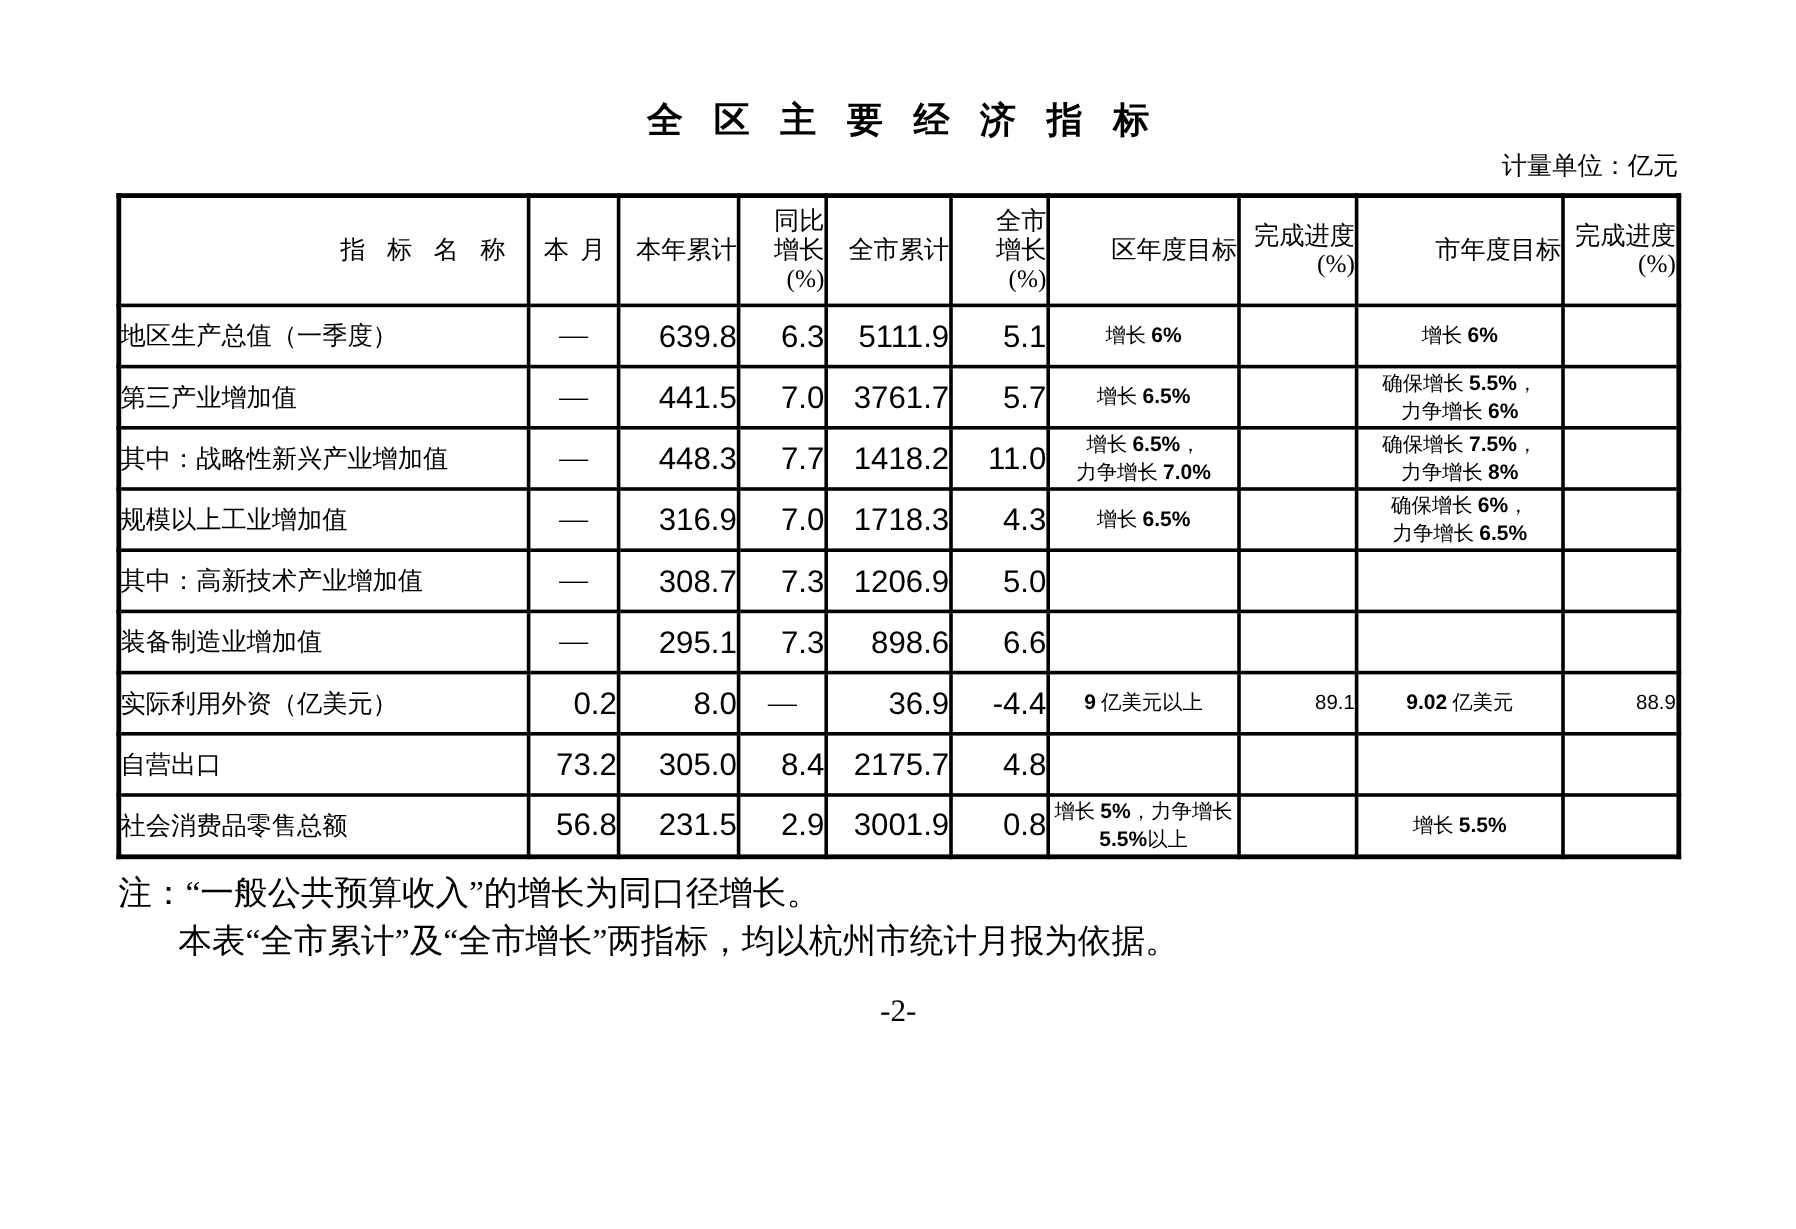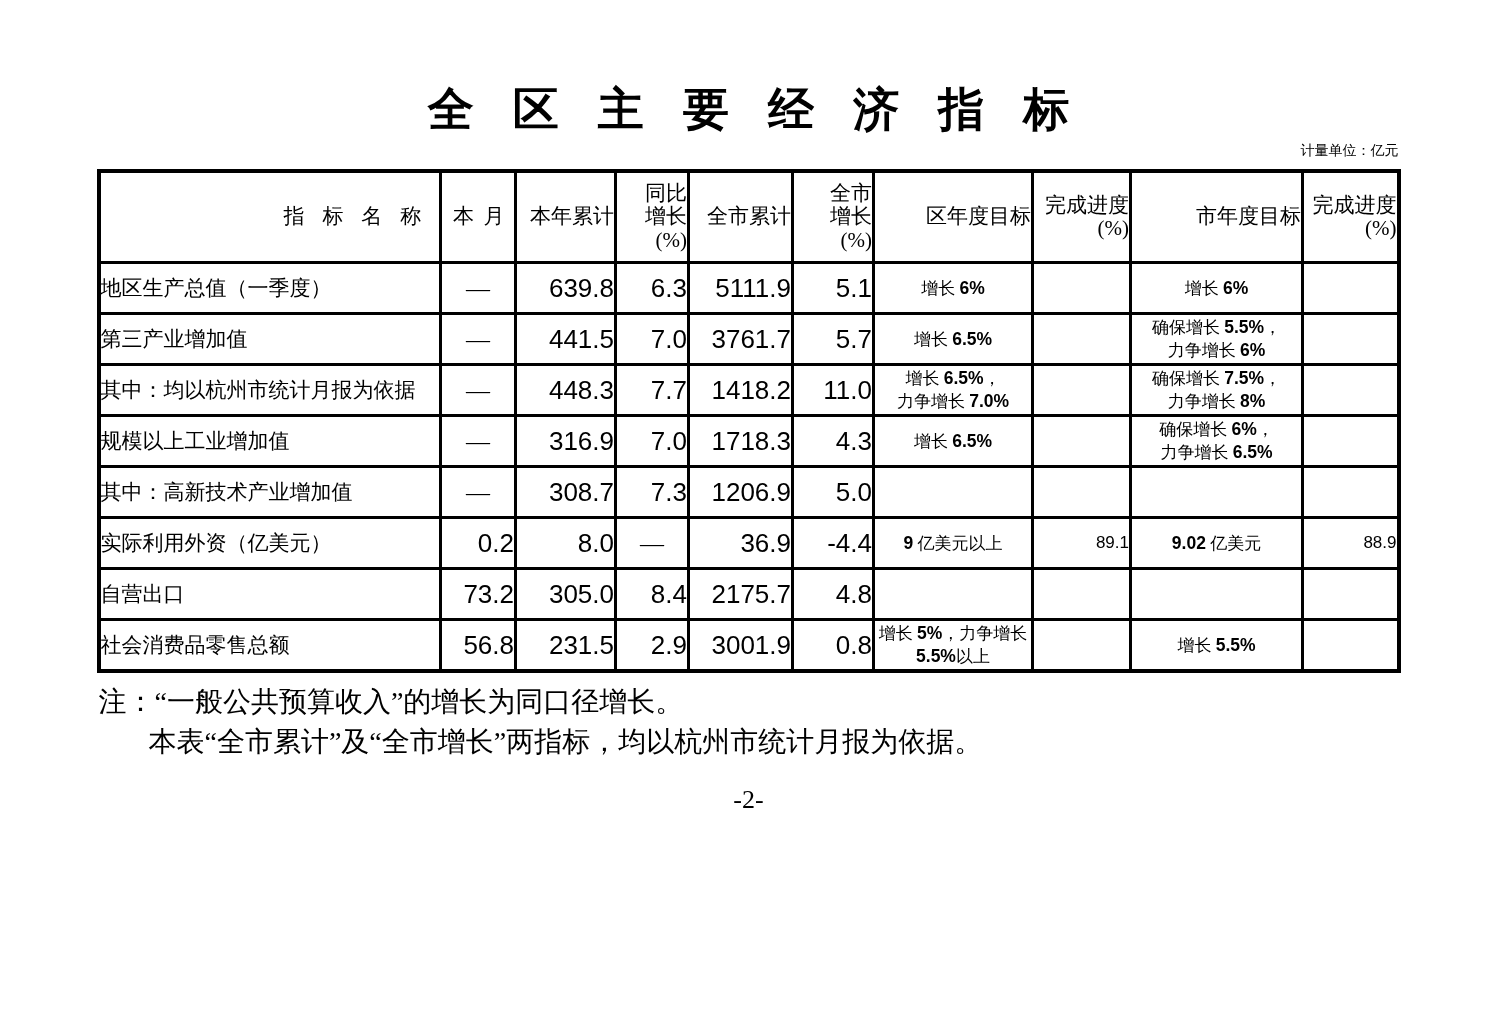--- a/index.html
+++ b/index.html
@@ -17,32 +17,32 @@
   .page {
     width: 1497px;
     height: 1024px;
     box-sizing: border-box;
     padding-top: 84px;
   }
   .title {
     margin: 0 auto;
     width: 1300px;
     text-align: center;
-    font-size: 46px;
+    font-size: 30px;
     font-weight: 600;
     letter-spacing: 0.85em;
     text-indent: 0.85em;
     line-height: 1.15;
     white-space: nowrap;
   }
   .unit-note {
     width: 1300px;
     margin: 5px auto 9px auto;
     text-align: right;
-    font-size: 14px;
+    font-size: 21px;
   }
   table.indicators {
     width: 1300px;
     margin: 0 auto;
     border-collapse: collapse;
     table-layout: fixed;
     border: 4px solid #000;
   }
   table.indicators th,
   table.indicators td {
@@ -170,21 +170,21 @@
           <td class="c-num">441.5</td>
           <td class="c-num">7.0</td>
           <td class="c-num">3761.7</td>
           <td class="c-num">5.7</td>
           <td class="c-target">增长 <b>6.5%</b></td>
           <td class="c-num c-prog"></td>
           <td class="c-target">确保增长 <b>5.5%</b>，<br>力争增长 <b>6%</b></td>
           <td class="c-num c-prog"></td>
         </tr>
         <tr>
-          <td class="c-name ind1">其中：均以杭州市统计月报为依据</td>
+          <td class="c-name ind1">其中：战略性新兴产业增加值</td>
           <td class="c-num c-dash">—</td>
           <td class="c-num">448.3</td>
           <td class="c-num">7.7</td>
           <td class="c-num">1418.2</td>
           <td class="c-num">11.0</td>
           <td class="c-target">增长 <b>6.5%</b>，<br>力争增长 <b>7.0%</b></td>
           <td class="c-num c-prog"></td>
           <td class="c-target">确保增长 <b>7.5%</b>，<br>力争增长 <b>8%</b></td>
           <td class="c-num c-prog"></td>
         </tr>
@@ -200,20 +200,32 @@
           <td class="c-target">确保增长 <b>6%</b>，<br>力争增长 <b>6.5%</b></td>
           <td class="c-num c-prog"></td>
         </tr>
         <tr>
           <td class="c-name ind1">其中：高新技术产业增加值</td>
           <td class="c-num c-dash">—</td>
           <td class="c-num">308.7</td>
           <td class="c-num">7.3</td>
           <td class="c-num">1206.9</td>
           <td class="c-num">5.0</td>
+          <td class="c-target"></td>
+          <td class="c-num c-prog"></td>
+          <td class="c-target"></td>
+          <td class="c-num c-prog"></td>
+        </tr>
+        <tr>
+          <td class="c-name ind2">装备制造业增加值</td>
+          <td class="c-num c-dash">—</td>
+          <td class="c-num">295.1</td>
+          <td class="c-num">7.3</td>
+          <td class="c-num">898.6</td>
+          <td class="c-num">6.6</td>
           <td class="c-target"></td>
           <td class="c-num c-prog"></td>
           <td class="c-target"></td>
           <td class="c-num c-prog"></td>
         </tr>
         <tr>
           <td class="c-name ind0">实际利用外资（亿美元）</td>
           <td class="c-num">0.2</td>
           <td class="c-num">8.0</td>
           <td class="c-num c-dash">—</td>

